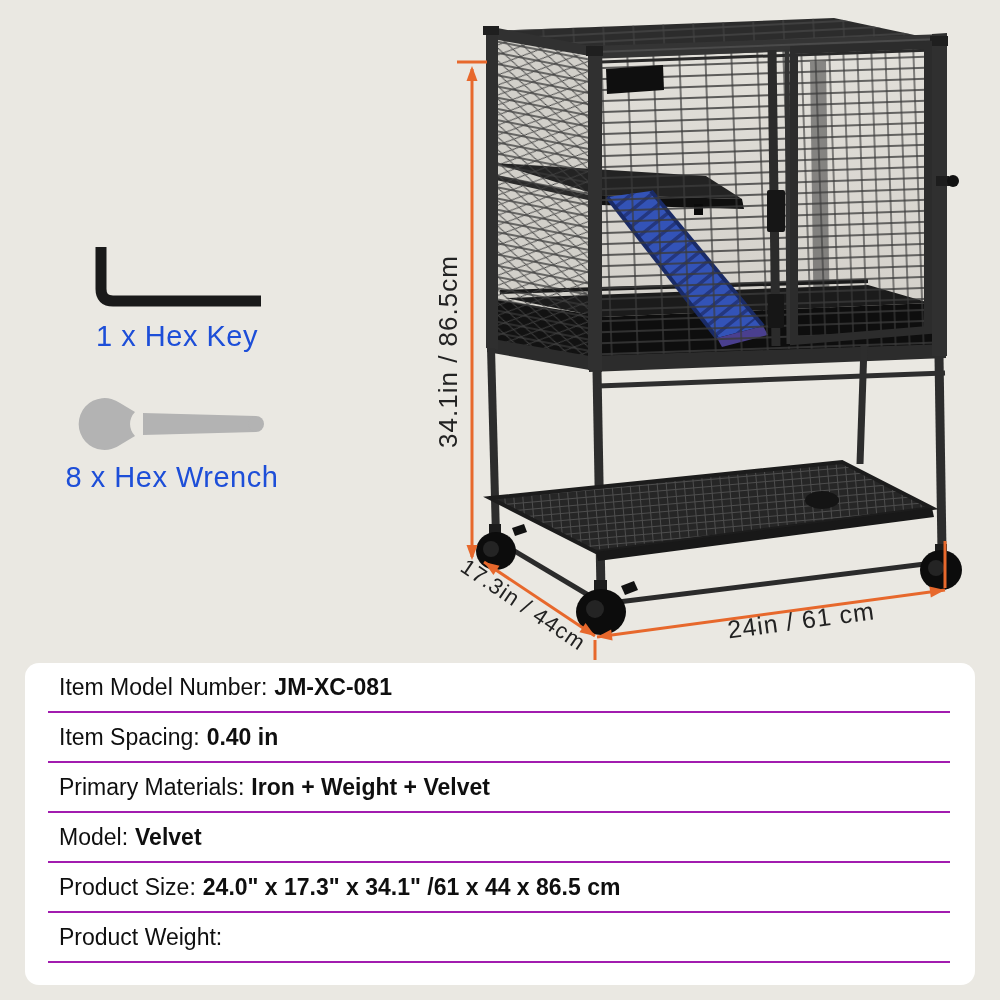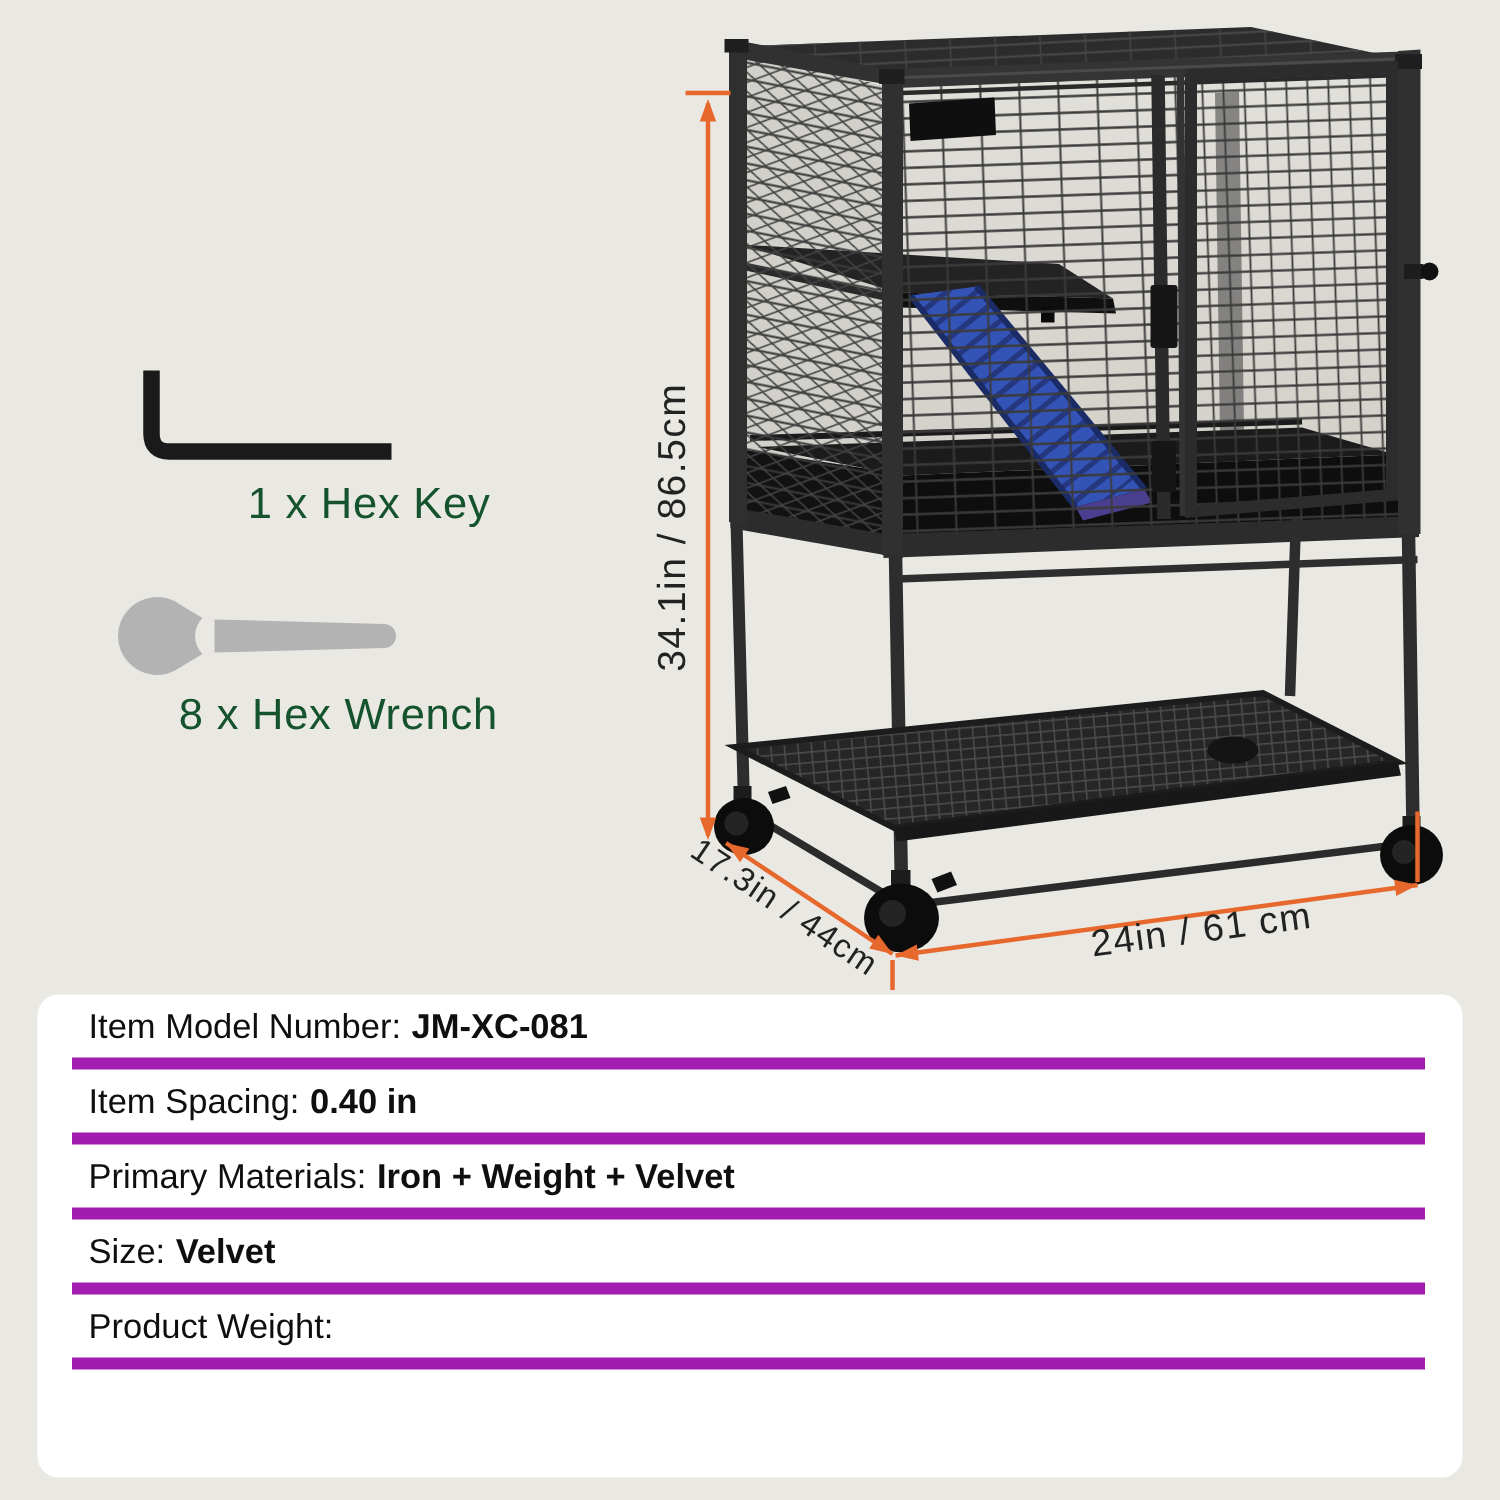--- a/index.html
+++ b/index.html
@@ -5,34 +5,34 @@
   html,body{margin:0;padding:0;}
   *{box-sizing:border-box;}
   .stage{
     position:relative;width:1000px;height:1000px;overflow:hidden;
     background:#EAE8E2;
     font-family:"Liberation Sans","DejaVu Sans",sans-serif;
     color:#111;
   }
   .scene{position:absolute;left:0;top:0;}
   .label{position:absolute;text-align:center;color:#1c1c1c;white-space:nowrap;}
-  .tool-label{font-size:29px;letter-spacing:0.5px;color:#14532d;text-align:right;}
+  .tool-label{font-size:29px;letter-spacing:0.5px;color:#1d4ed8;}
   .tool-label.key{left:27px;top:320px;width:300px;}
   .tool-label.wrench{left:12px;top:461px;width:320px;}
   .dim-label{color:#222;}
   .dim-label.height{left:298px;top:336px;width:300px;font-size:26px;transform:rotate(-90deg);letter-spacing:1px;}
   .dim-label.depth{left:413px;top:592px;width:220px;font-size:22px;transform:rotate(34deg);letter-spacing:1px;}
   .dim-label.width{left:671px;top:606px;width:260px;font-size:25px;transform:rotate(-7.5deg);letter-spacing:1px;}
   .spec-card{
     position:absolute;left:25px;top:663px;width:950px;height:322px;
     background:#FFFFFF;border-radius:14px;padding:0 25px 0 23px;
   }
   .spec-row{
     height:50px;display:flex;align-items:center;
-    border-bottom:8px solid #a21caf;padding-left:11px;
+    border-bottom:2px solid #a21caf;padding-left:11px;
     font-size:23px;color:#0F0F0F;
   }
   .spec-label{font-weight:normal;}
   .spec-value{font-weight:bold;margin-left:7px;}
 </style>
 </head>
 <body>
 
 <div class="stage">
 
@@ -233,21 +233,25 @@
     </div>
     <div class="spec-row">
       <span class="spec-label">Item Spacing:</span>
       <span class="spec-value">0.40 in</span>
     </div>
     <div class="spec-row">
       <span class="spec-label">Primary Materials:</span>
       <span class="spec-value">Iron + Weight + Velvet</span>
     </div>
     <div class="spec-row">
-      <span class="spec-label">Size:</span>
+      <span class="spec-label">Model:</span>
       <span class="spec-value">Velvet</span>
     </div>
     <div class="spec-row">
+      <span class="spec-label">Product Size:</span>
+      <span class="spec-value">24.0" x 17.3" x 34.1" /61 x 44 x 86.5 cm</span>
+    </div>
+    <div class="spec-row">
       <span class="spec-label">Product Weight:</span>
     </div>
   </div>
 
 </div>
 
 </body></html>

